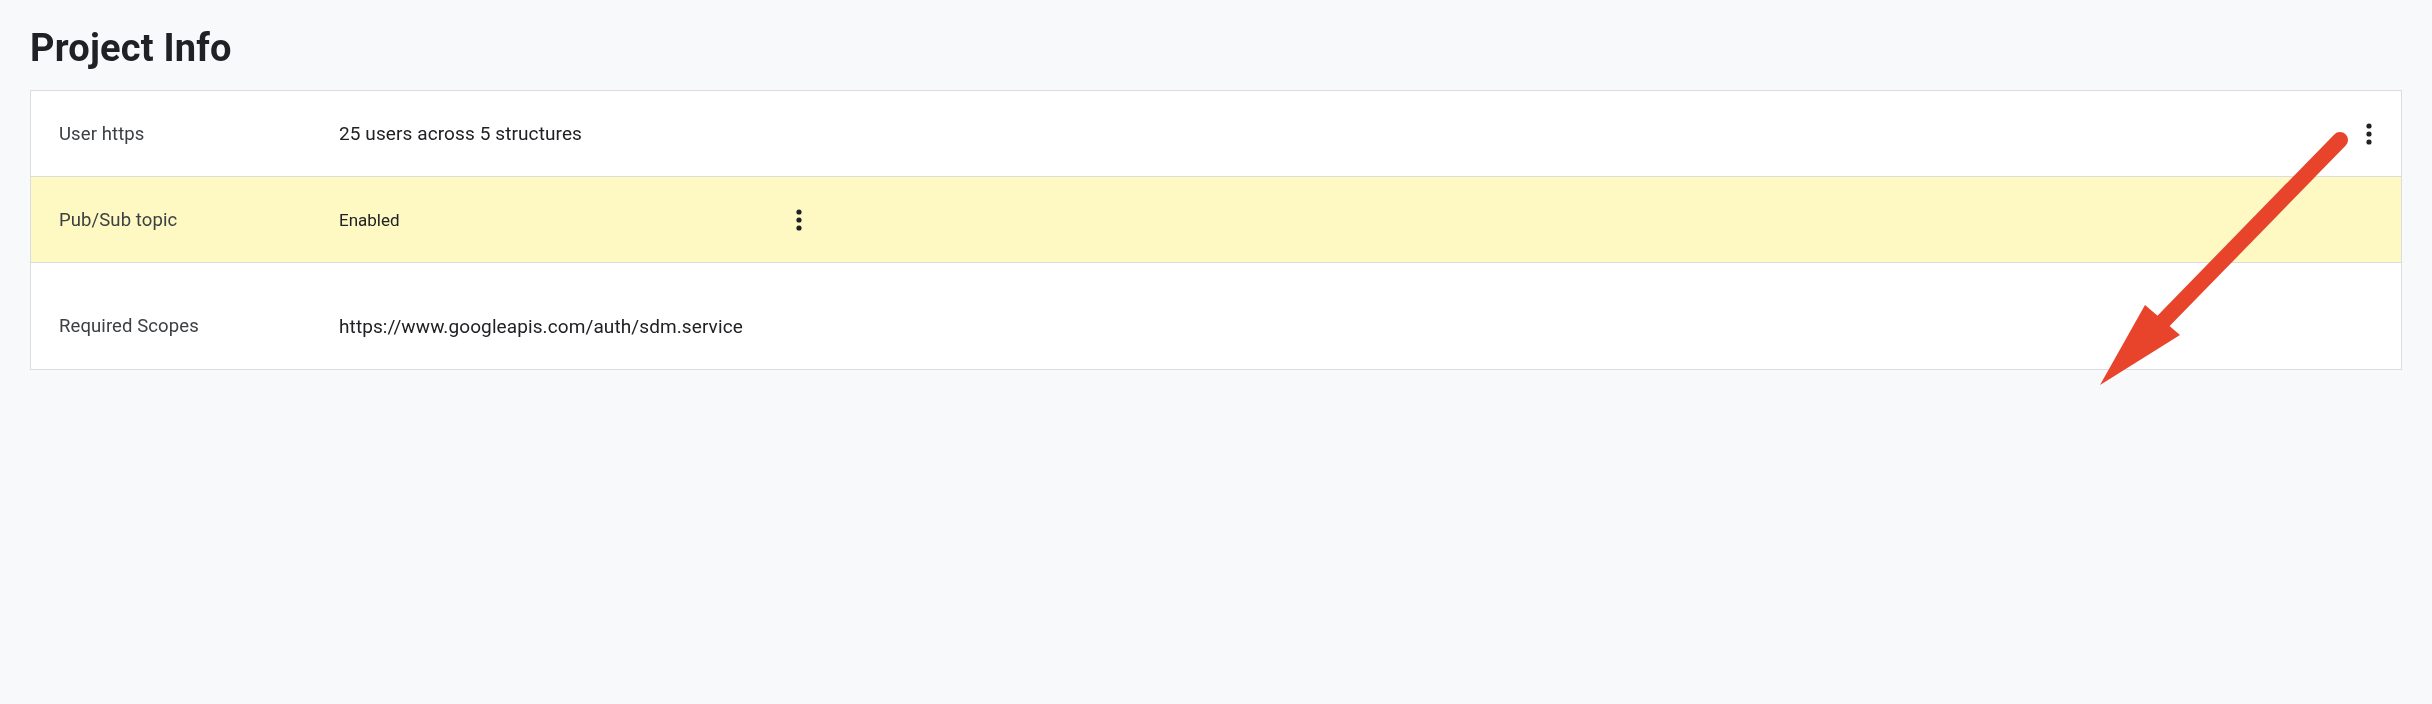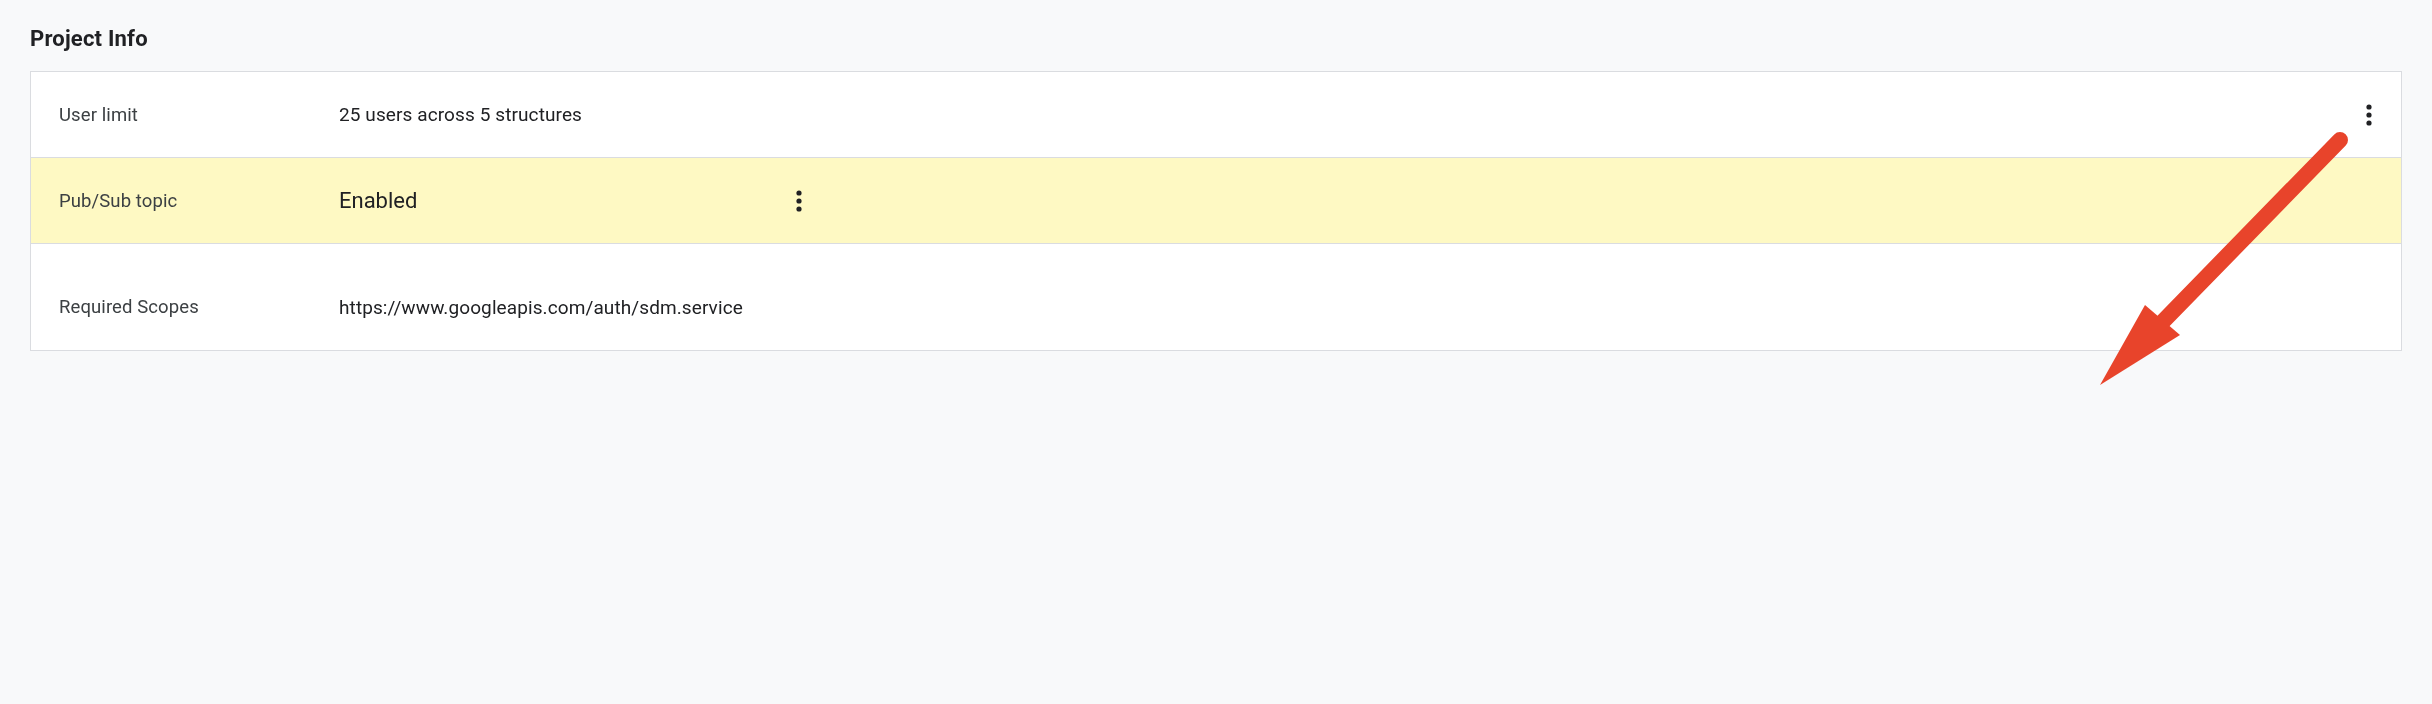--- a/index.html
+++ b/index.html
@@ -11,21 +11,21 @@
     color: #202124;
     font-size: 18px;
   }
   .page {
     width: 2432px;
     height: 704px;
     padding: 20px 30px;
     position: relative;
   }
   .title {
-    font-size: 22px;
+    font-size: 38px;
     font-weight: 700;
     color: #202124;
     margin: 6px 0 20px 0;
     letter-spacing: 0.2px;
   }
   .card {
     border: 1px solid #dadce0;
     background: #ffffff;
     width: 100%;
   }
@@ -48,21 +48,21 @@
   .value-cell {
     flex: 1;
     font-size: 19px;
     color: #202124;
     letter-spacing: 0.1px;
     display: flex;
     align-items: center;
   }
   .status-cell {
     width: 360px;
-    font-size: 22px;
+    font-size: 17px;
     color: #202124;
     text-align: left;
   }
   .actions-cell {
     width: 120px;
     display: flex;
     align-items: center;
     justify-content: flex-end;
     gap: 30px;
   }
@@ -95,21 +95,21 @@
 </style>
 </head>
 <body>
 
 <div class="page">
   <div class="title">Project Info</div>
 
   <div class="card">
 
     <div class="row">
-      <div class="label-cell">User limit</div>
+      <div class="label-cell">User https</div>
       <div class="value-cell">25 users across 5 structures</div>
       <div class="status-cell"></div>
       <div class="actions-cell">
         <div class="icon-btn">
           <svg width="6" height="24" viewBox="0 0 6 24">
               <circle cx="3" cy="4" r="2.6" fill="#202124"></circle>
               <circle cx="3" cy="12" r="2.6" fill="#202124"></circle>
               <circle cx="3" cy="20" r="2.6" fill="#202124"></circle>
             </svg>
         </div>

